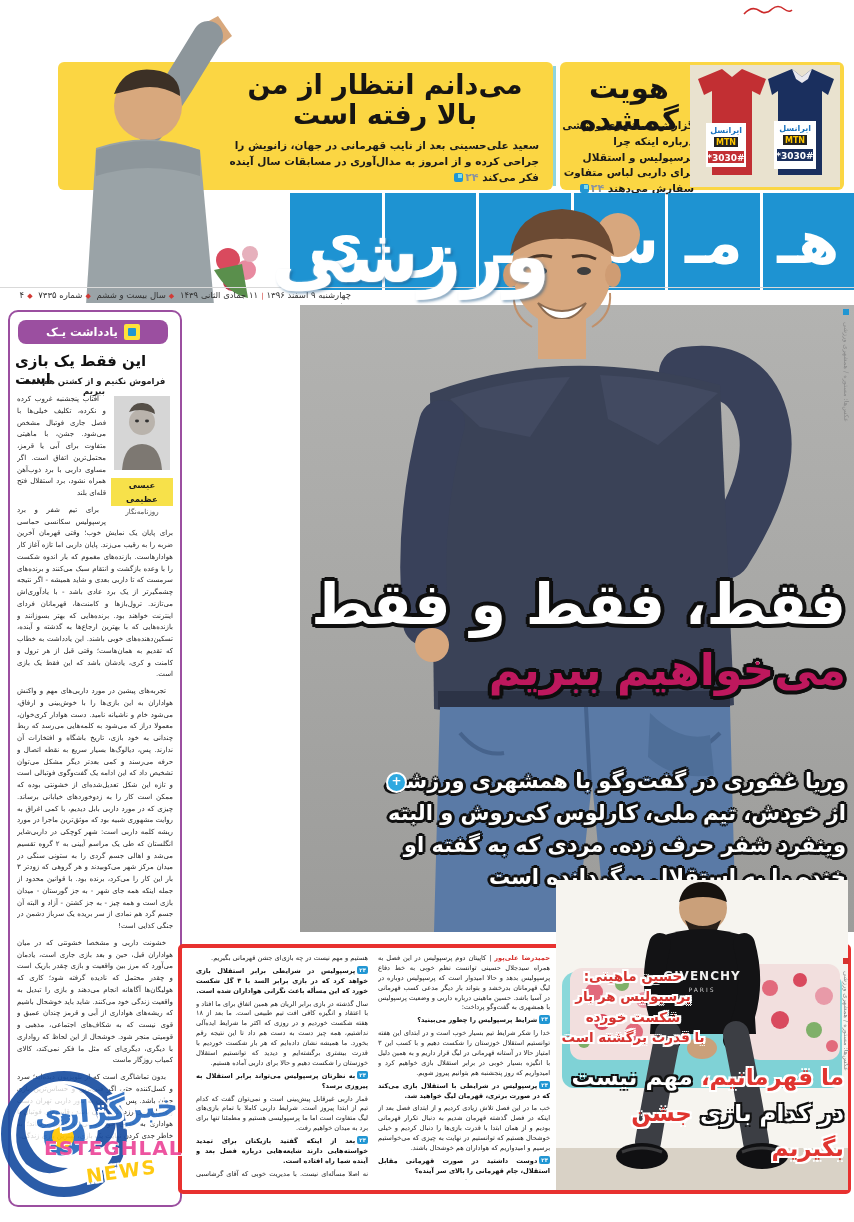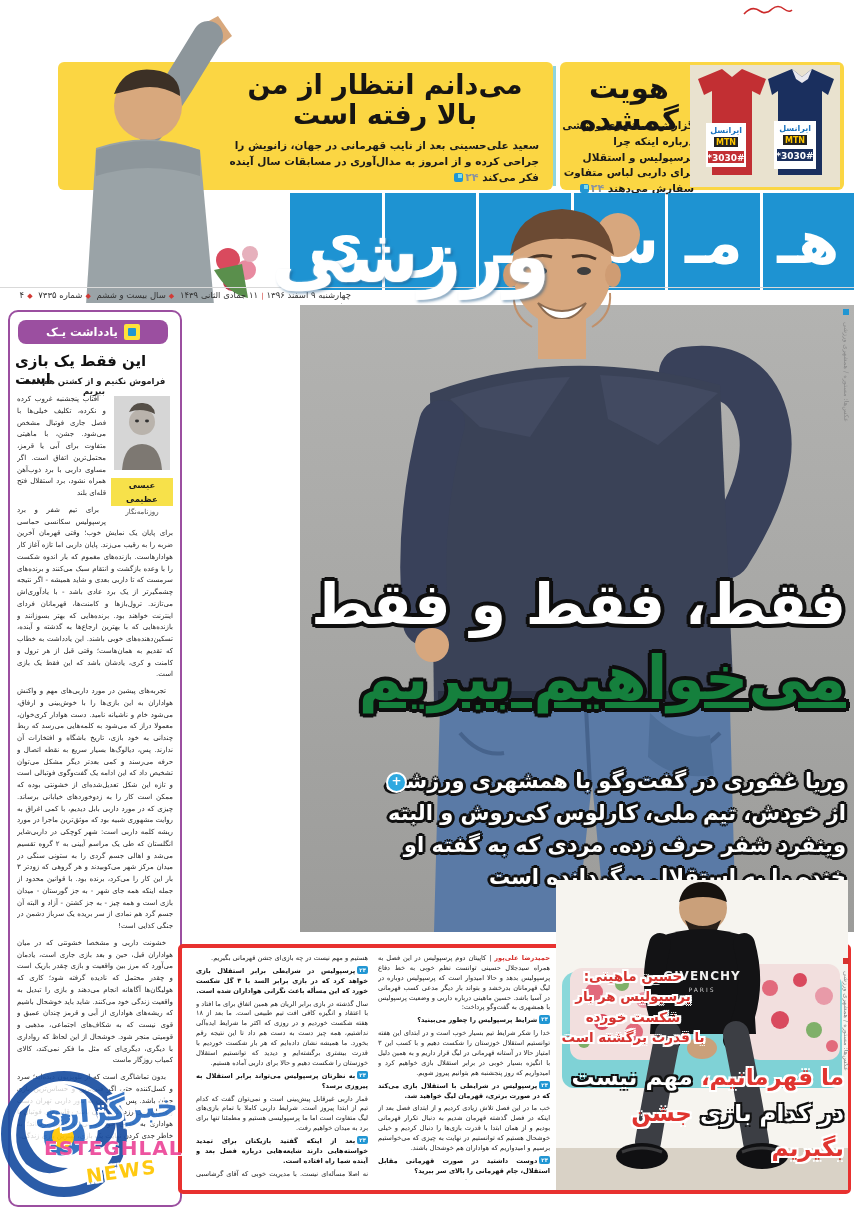--- a/index.html
+++ b/index.html
@@ -32,21 +32,21 @@
   .badge-ic b{width:8px;height:8px;background:#2196d3;display:block;border-radius:1px;}
   .note-title{font-weight:bold;color:#111;font-size:15px;text-align:left;}
   .note-sub{font-weight:bold;color:#222;font-size:8.5px;text-align:center;}
   .note-body{font-size:7px;color:#222;line-height:1.68;text-align:justify;overflow:hidden;}
   .note-body p{margin:0 0 5px 0;text-indent:7px;}
   .author-float{float:right;width:62px;margin:2px 0 4px 5px;text-align:center;}
   .aname{background:#f7e14a;font-weight:bold;font-size:8.5px;color:#1b1b1b;display:inline-block;padding:0 3px;margin-top:3px;}
   .arole{font-size:7px;color:#444;}
   
   .h1line{font-weight:bold;color:#fff;font-size:57px;line-height:1.55;letter-spacing:-1px;}
-  .h1line2{font-weight:bold;color:#15803d;font-size:60px;line-height:1.0;letter-spacing:-1px;text-decoration:underline;}
+  .h1line2{font-weight:bold;color:#be185d;font-size:44px;line-height:1.0;letter-spacing:-1px;}
   .subhead{font-weight:bold;color:#fff;font-size:21px;line-height:1.52;text-align:right;}
   .bullet{width:17px;height:17px;border-radius:50%;background:#2ea9e0;border:2px solid #fff;color:#fff;
           font-size:12px;line-height:15px;text-align:center;font-weight:bold;}
   
   .redframe{border:4px solid #e8312f;border-radius:5px;background:transparent;}
   .iv{font-size:6.6px;line-height:1.5;color:#222;text-align:justify;}
   .iv .cols{display:flex;gap:10px;height:100%;}
   .iv .col{width:172px;overflow:hidden;}
   .iv p{margin:0 0 3px 0;}
   .iv .q{font-weight:bold;color:#111;}
@@ -243,21 +243,21 @@
 
   <div class="abs rtl iv" style="left:190px;top:954px;width:360px;height:226px;z-index:5;">
     <div class="cols">
       <div class="col">
         <p><span class="byline">حمیدرضا علی‌پور</span>
            <span> | </span><span>کاپیتان دوم پرسپولیس در این فصل به همراه سیدجلال حسینی توانست نظم خوبی به خط دفاع پرسپولیس بدهد و حالا امیدوار است که پرسپولیس دوباره در لیگ قهرمانان بدرخشد و بتواند بار دیگر مدعی کسب قهرمانی در آسیا باشد. حسین ماهینی درباره داربی و وضعیت پرسپولیس با همشهری به گفت‌وگو پرداخت:</span></p>
         <p class="q"><span class="qic">۲۴</span><span>شرایط پرسپولیس را چطور می‌بینید؟</span></p>
         <p>خدا را شکر شرایط تیم بسیار خوب است و در ابتدای این هفته توانستیم استقلال خوزستان را شکست دهیم و با کسب این ۳ امتیاز حالا در آستانه قهرمانی در لیگ قرار داریم و به همین دلیل با انگیزه بسیار خوبی در برابر استقلال بازی خواهیم کرد و امیدواریم که روز پنجشنبه هم بتوانیم پیروز شویم.</p>
         <p class="q"><span class="qic">۲۴</span><span>پرسپولیس در شرایطی با استقلال بازی می‌کند که در صورت برتری، قهرمان لیگ خواهید شد.</span></p>
         <p>خب ما در این فصل تلاش زیادی کردیم و از ابتدای فصل بعد از اینکه در فصل گذشته قهرمان شدیم به دنبال تکرار قهرمانی بودیم و از همان ابتدا با قدرت بازی‌ها را دنبال کردیم و خیلی خوشحال هستیم که توانستیم در نهایت به چیزی که می‌خواستیم برسیم و امیدواریم که هواداران هم خوشحال باشند.</p>
-        <p class="q"><span class="qic">۲۴</span><span>دوست داشتید در صورت قهرمانی مقابل استقلال، جام قهرمانی را بالای سر ببرید؟</span></p>
+        <p class="q"><span class="qic">۲۴</span><span>دوست داشتید در صورت قهرمانی مقابل استقلال، جام قهرمانی را بالای سر آینده؟</span></p>
         <p>در ابتدا باید بگویم که این مسأله در حیطه وظایف ما نیست و نمی‌توانیم در این مورد نظری بدهیم. ما فقط موظف هستیم کارهایی که سرمربی می‌خواهد انجام دهیم. خدا را شکر امسال آنقدر خوب نتیجه گرفته‌ایم که تقریبا قهرمان</p>
       </div>
       <div class="col">
         <p>هستیم و مهم نیست در چه بازی‌ای جشن قهرمانی بگیریم.</p>
         <p class="q"><span class="qic">۲۴</span><span>پرسپولیس در شرایطی برابر استقلال بازی خواهد کرد که در بازی برابر السد با ۳ گل شکست خورد که این مسأله باعث نگرانی هواداران شده است.</span></p>
         <p>سال گذشته در بازی برابر الریان هم همین اتفاق برای ما افتاد و با اعتقاد و انگیزه کافی افت تیم طبیعی است. ما بعد از ۱۸ هفته شکست خوردیم و در روزی که اکثر ما شرایط ایده‌آلی نداشتیم، همه چیز دست به دست هم داد تا این نتیجه رقم بخورد. ما همیشه نشان داده‌ایم که هر بار شکست خوردیم با قدرت بیشتری برگشته‌ایم و دیدید که توانستیم استقلال خوزستان را شکست دهیم و حالا برای داربی آماده هستیم.</p>
         <p class="q"><span class="qic">۲۴</span><span>به نظرتان پرسپولیس می‌تواند برابر استقلال به پیروزی برسد؟</span></p>
         <p>قمار داربی غیرقابل پیش‌بینی است و نمی‌توان گفت که کدام تیم از ابتدا پیروز است. شرایط داربی کاملا با تمام بازی‌های لیگ متفاوت است اما ما پرسپولیسی هستیم و مطمئنا تنها برای برد به میدان خواهیم رفت.</p>
         <p class="q"><span class="qic">۲۴</span><span>بعد از اینکه گفتید بازیکنان برای تمدید خواسته‌هایی دارند شایعه‌هایی درباره فصل بعد و آینده شما راه افتاده است.</span></p>
         <p>نه اصلا مسأله‌ای نیست. با مدیریت خوبی که آقای گرشاسبی دارد فکر می‌کنم که بسیاری از بازیکنان تا قبل از عید تمدید خواهند کرد. من وقتی با بیشتر بچه‌ها صحبت می‌کنم می‌گویند که با پرسپولیس تمدید می‌کنند. خیلی از بچه‌ها دوست دارند در تیم قهرمان ایران بمانند.</p>

